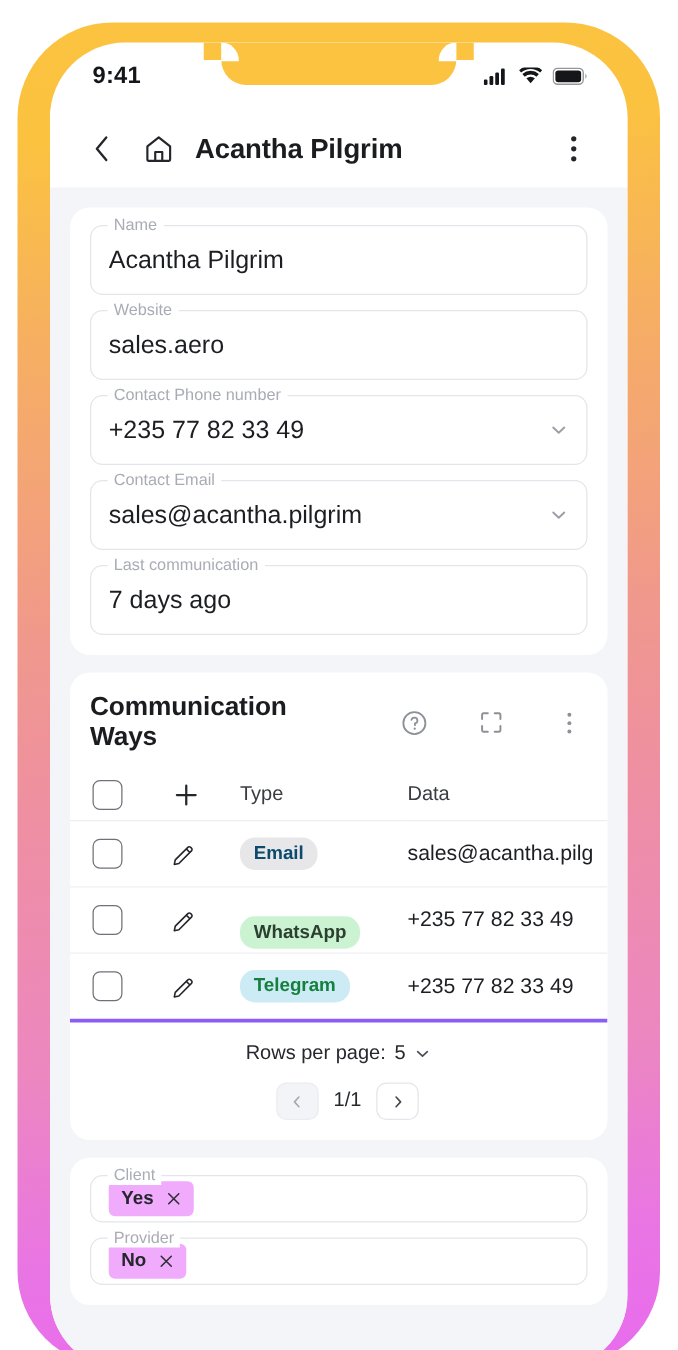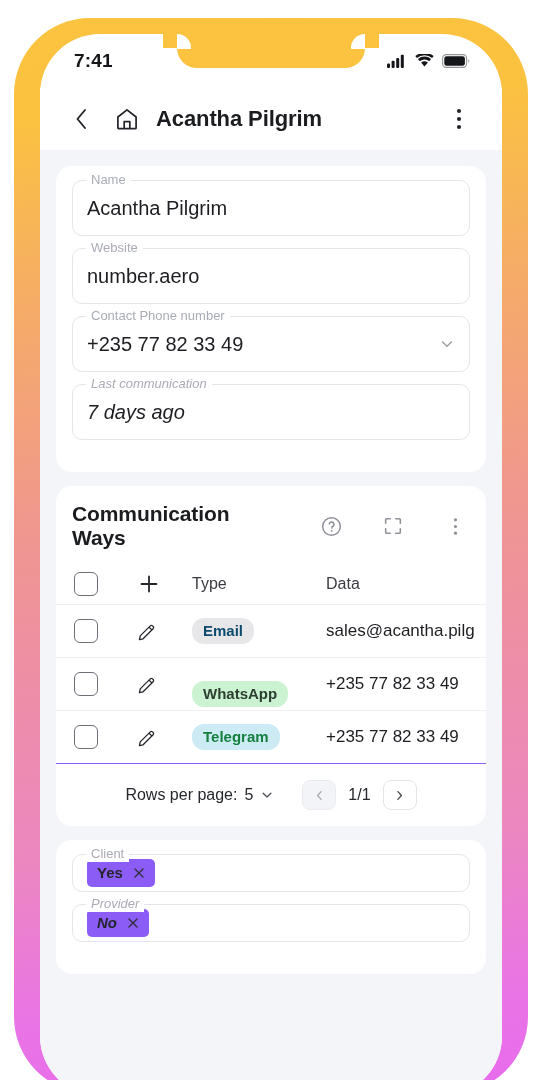--- a/index.html
+++ b/index.html
@@ -159,21 +159,21 @@
     border: 1px solid #E3E5EA;
     border-radius: 10px;
     height: 56px;
     margin-bottom: 12px;
     display: flex;
     align-items: center;
     padding: 0 14px;
     box-sizing: border-box;
     background: #fff;
   }
-  .field:last-child { margin-bottom: 16px; font-style: italic; }
+  .field:last-child { margin-bottom: 0; }
   .field-label {
     position: absolute;
     top: -9px;
     left: 13px;
     background: #ffffff;
     padding: 0 5px;
     font-size: 13px;
     color: #A9ACB4;
     line-height: 16px;
     white-space: nowrap;
@@ -191,21 +191,21 @@
     display: flex;
     align-items: center;
   }
 
   
   .field.chip-field { height: 38px; }
   .value-chip {
     display: inline-flex;
     align-items: center;
     gap: 9px;
-    background: #8b5cf6;
+    background: #f0abfc;
     color: #24262b;
     font-size: 15px;
     font-weight: bold;
     border-radius: 5px;
     padding: 5px 9px 5px 10px;
     line-height: 18px;
   }
 
   
   .card-header {
@@ -298,22 +298,23 @@
   .chip-whatsapp { background: #CBF3D2; color: #2c3f31; margin-top: 20px; }
   .chip-telegram { background: #CCEBF5; color: #15803d; }
 
   
   .pagination {
     display: flex;
     align-items: center;
     justify-content: center;
     gap: 14px;
     padding: 16px 16px 6px 16px;
-    border-top: 1px solid #8b5cf6;
+    border-top: 3px solid #8b5cf6;
     margin-top: 0;
+    flex-direction: column;
   }
   .rows-per-page {
     display: flex;
     align-items: center;
     gap: 7px;
     font-size: 16px;
     color: #26282d;
   }
   .page-nav {
     display: flex;
@@ -341,21 +342,21 @@
 <body>
 
 <div class="phone-frame">
   <div class="screen">
 
     <div class="notch"></div>
     <div class="notch-mask-l" style="left:137px;"></div>
     <div class="notch-mask-r" style="left:311px;"></div>
 
     <div class="status-bar">
-      <div class="status-time">7:41</div>
+      <div class="status-time">9:41</div>
       <div class="status-icons">
         <span>
           <svg width="20" height="14" viewBox="0 0 20 14">
             <rect x="0" y="9.5" width="3" height="4.5" rx="1" fill="#15161a"></rect>
             <rect x="4.6" y="6.8" width="3" height="7.2" rx="1" fill="#15161a"></rect>
             <rect x="9.2" y="3.9" width="3" height="10.1" rx="1" fill="#15161a"></rect>
             <rect x="13.8" y="0.8" width="3" height="13.2" rx="1" fill="#15161a"></rect>
           </svg>
         </span>
         <span>
@@ -408,33 +409,42 @@
 
       <div class="card first">
 
         <div class="field">
           <span class="field-label">Name</span>
           <span class="field-value">Acantha Pilgrim</span>
         </div>
 
         <div class="field">
           <span class="field-label">Website</span>
-          <span class="field-value">number.aero</span>
+          <span class="field-value">sales.aero</span>
         </div>
 
         <div class="field">
           <span class="field-label">Contact Phone number</span>
           <span class="field-value">+235 77 82 33 49</span>
           <span class="field-chevron">
             <svg width="16" height="16" viewBox="0 0 16 16">
               <path d="M3.6 6 L8 10.2 L12.4 6" fill="none" stroke="#9b9ea6" stroke-width="1.5" stroke-linecap="round" stroke-linejoin="round"></path>
             </svg>
           </span>
         </div>
 
+        <div class="field">
+          <span class="field-label">Contact Email</span>
+          <span class="field-value">sales@acantha.pilgrim</span>
+          <span class="field-chevron">
+            <svg width="16" height="16" viewBox="0 0 16 16">
+              <path d="M3.6 6 L8 10.2 L12.4 6" fill="none" stroke="#9b9ea6" stroke-width="1.5" stroke-linecap="round" stroke-linejoin="round"></path>
+            </svg>
+          </span>
+        </div>
 
         <div class="field">
           <span class="field-label">Last communication</span>
           <span class="field-value">7 days ago</span>
         </div>
 
       </div>
 
       <div class="card table-card">
 

